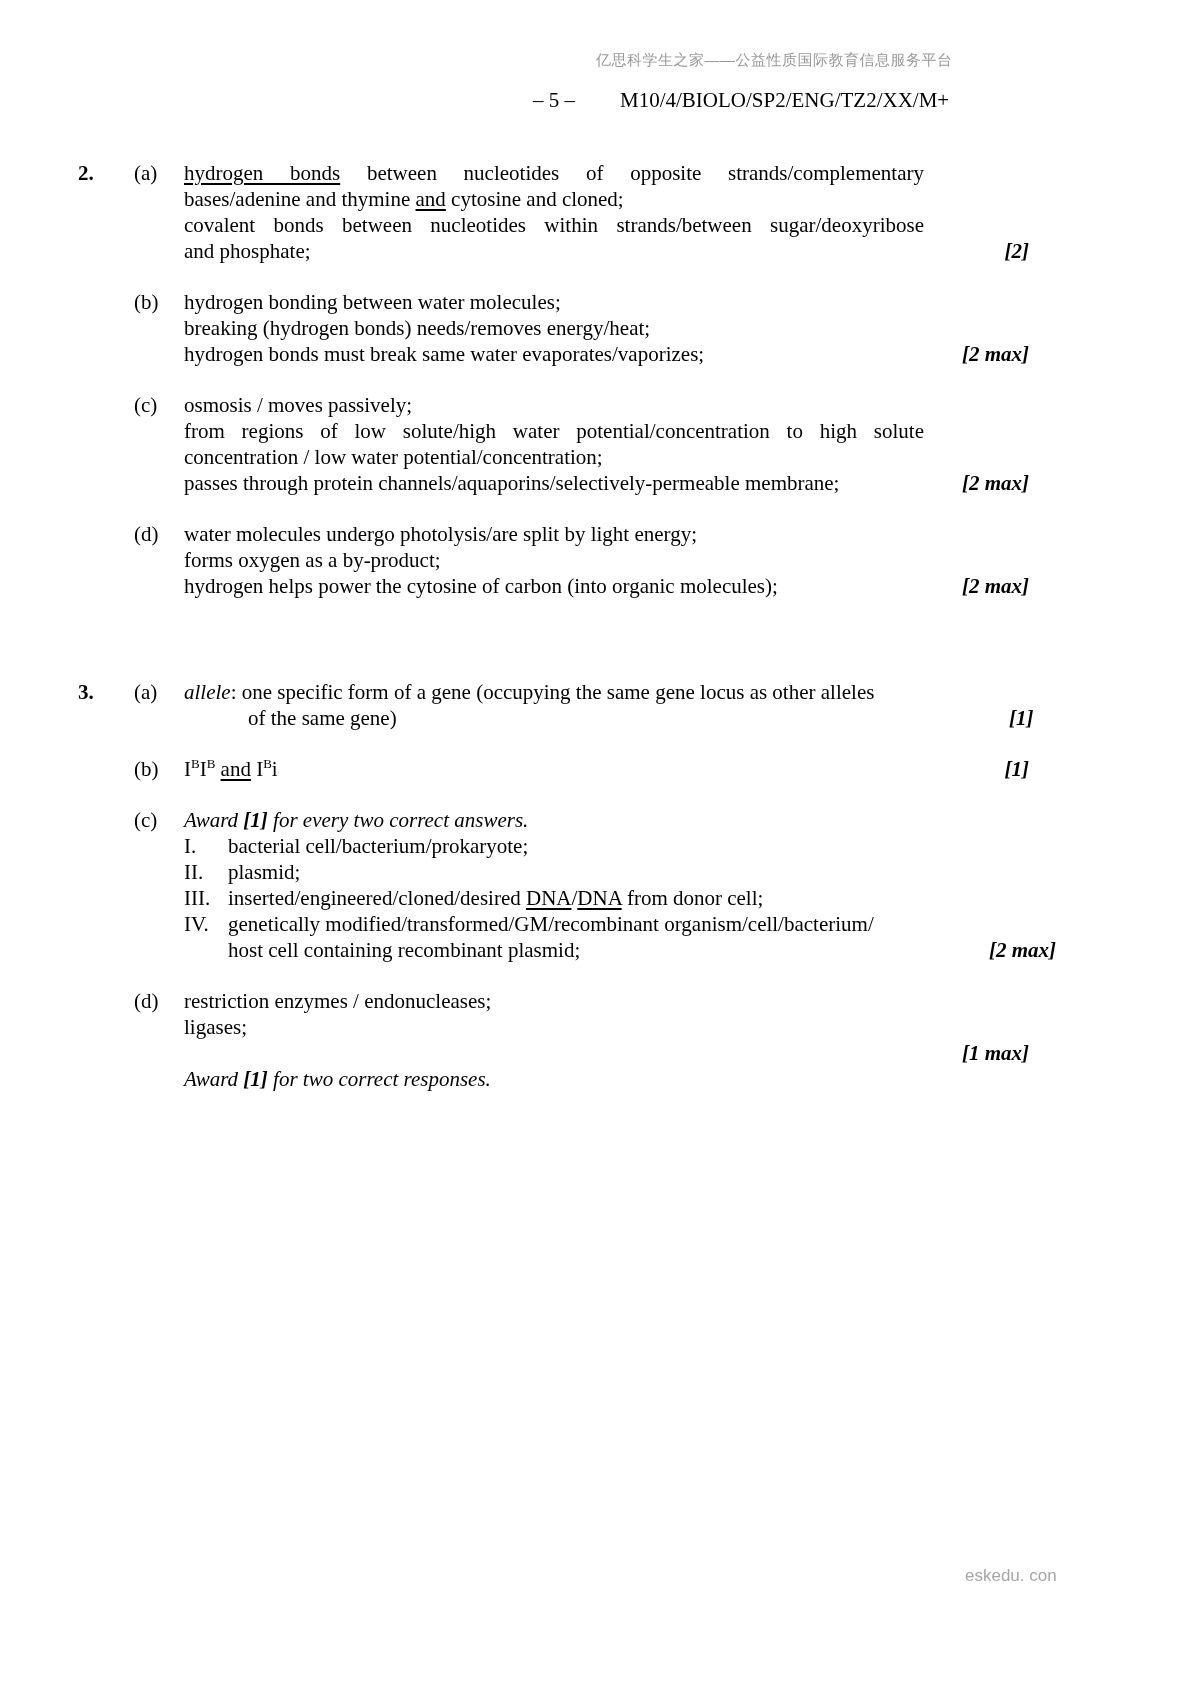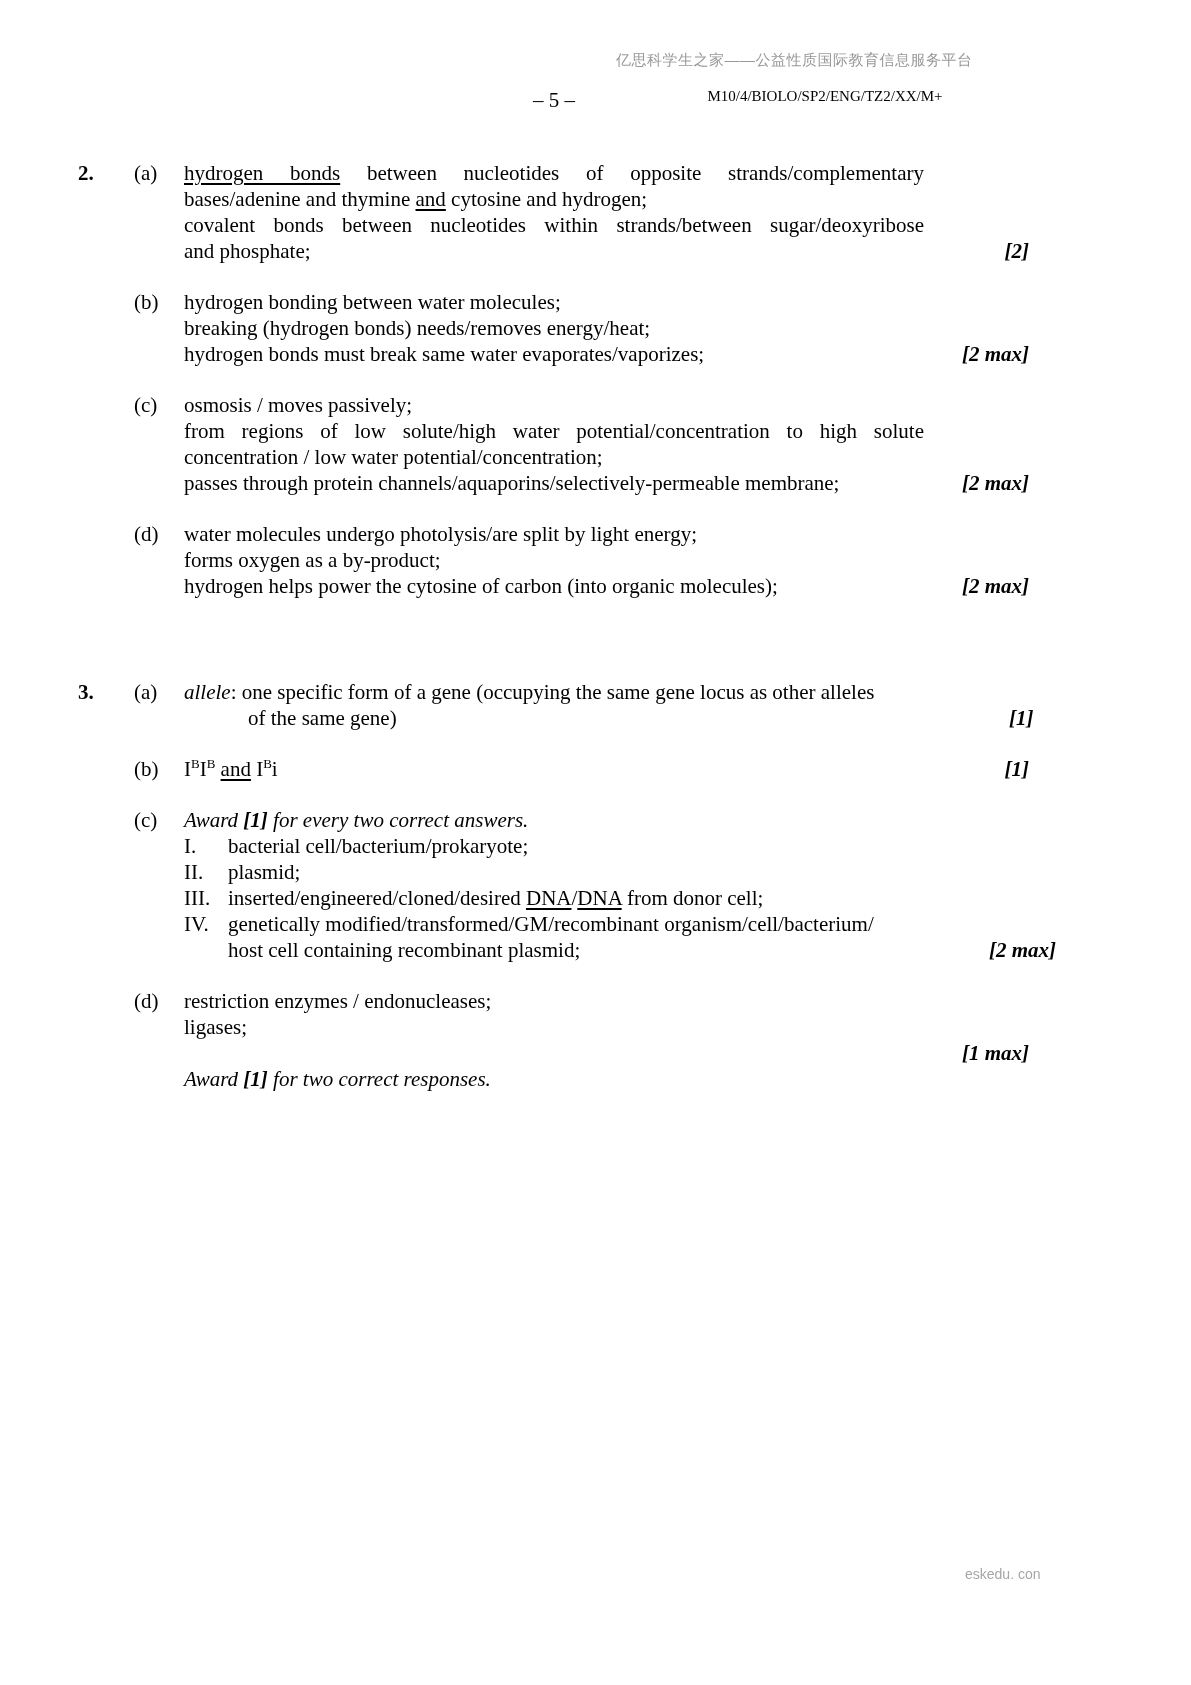--- a/index.html
+++ b/index.html
@@ -1,30 +1,30 @@
 <!DOCTYPE html>
 <html><head>
 <meta charset="utf-8">
 <style>
   html,body{margin:0;padding:0;}
   body{
     width:1191px;height:1685px;position:relative;background:#ffffff;
     font-family:"Liberation Serif", serif;color:#000;overflow:hidden;
   }
   .header-watermark{
-    position:absolute;top:51px;left:616px;
+    position:absolute;top:51px;left:596px;
     font-family:"Liberation Sans", sans-serif;
     font-size:15px;color:#999;letter-spacing:0.5px;white-space:nowrap;
   }
   .page-number{
     position:absolute;top:88px;left:533px;font-size:21px;white-space:nowrap;
   }
   .exam-code{
-    position:absolute;top:88px;left:620px;width:410px;text-align:center;
-    font-size:15px;white-space:nowrap;
+    position:absolute;top:88px;left:620px;width:410px;text-align:left;
+    font-size:21px;white-space:nowrap;
   }
   #questions{
     position:absolute;top:160px;left:78px;width:951px;
     font-size:21px;line-height:26px;
   }
   .question{display:flex;margin-bottom:80px;}
   .qnum{width:56px;font-weight:bold;flex:none;}
   .parts{flex:1;min-width:0;}
   .part{display:flex;margin-bottom:25px;}
   .part:last-child{margin-bottom:0;}
@@ -35,21 +35,21 @@
   .line-text.justify{white-space:normal;text-align:justify;text-align-last:justify;}
   .line-mark{flex:1;text-align:right;font-style:italic;font-weight:bold;white-space:nowrap;}
   .u{text-decoration:underline;text-underline-offset:3px;}
   .i{font-style:italic;}
   .b{font-weight:bold;}
   .sup{font-size:13px;vertical-align:super;line-height:0;}
   .rnum{display:inline-block;width:44px;}
   .footer-watermark{
     position:absolute;top:1566px;left:965px;
     font-family:"Liberation Sans", sans-serif;
-    font-size:14px;color:#a6a6a6;white-space:nowrap;
+    font-size:17px;color:#a6a6a6;white-space:nowrap;
   }
 </style>
 </head>
 <body>
 
 <div class="header-watermark">亿思科学生之家——公益性质国际教育信息服务平台</div>
 <div class="page-number">– 5 –</div>
 <div class="exam-code">M10/4/BIOLO/SP2/ENG/TZ2/XX/M+</div>
 
 <div id="questions">
@@ -57,21 +57,21 @@
       <div class="qnum">2.</div>
       <div class="parts">
         <div class="part">
           <div class="plabel">(a)</div>
           <div class="lines">
             <div class="line">
               <div class="line-text justify"><span class="u">hydrogen bonds</span><span> between nucleotides of opposite strands/complementary</span></div>
               <div class="line-mark"></div>
             </div>
             <div class="line">
-              <div class="line-text"><span>bases/adenine and thymine </span><span class="u">and</span><span> cytosine and hydrogen;</span></div>
+              <div class="line-text"><span>bases/adenine and thymine </span><span class="u">and</span><span> cytosine and cloned;</span></div>
               <div class="line-mark"></div>
             </div>
             <div class="line">
               <div class="line-text justify"><span>covalent bonds between nucleotides within strands/between sugar/deoxyribose</span></div>
               <div class="line-mark"></div>
             </div>
             <div class="line">
               <div class="line-text"><span>and phosphate;</span></div>
               <div class="line-mark">[2]</div>
             </div>

